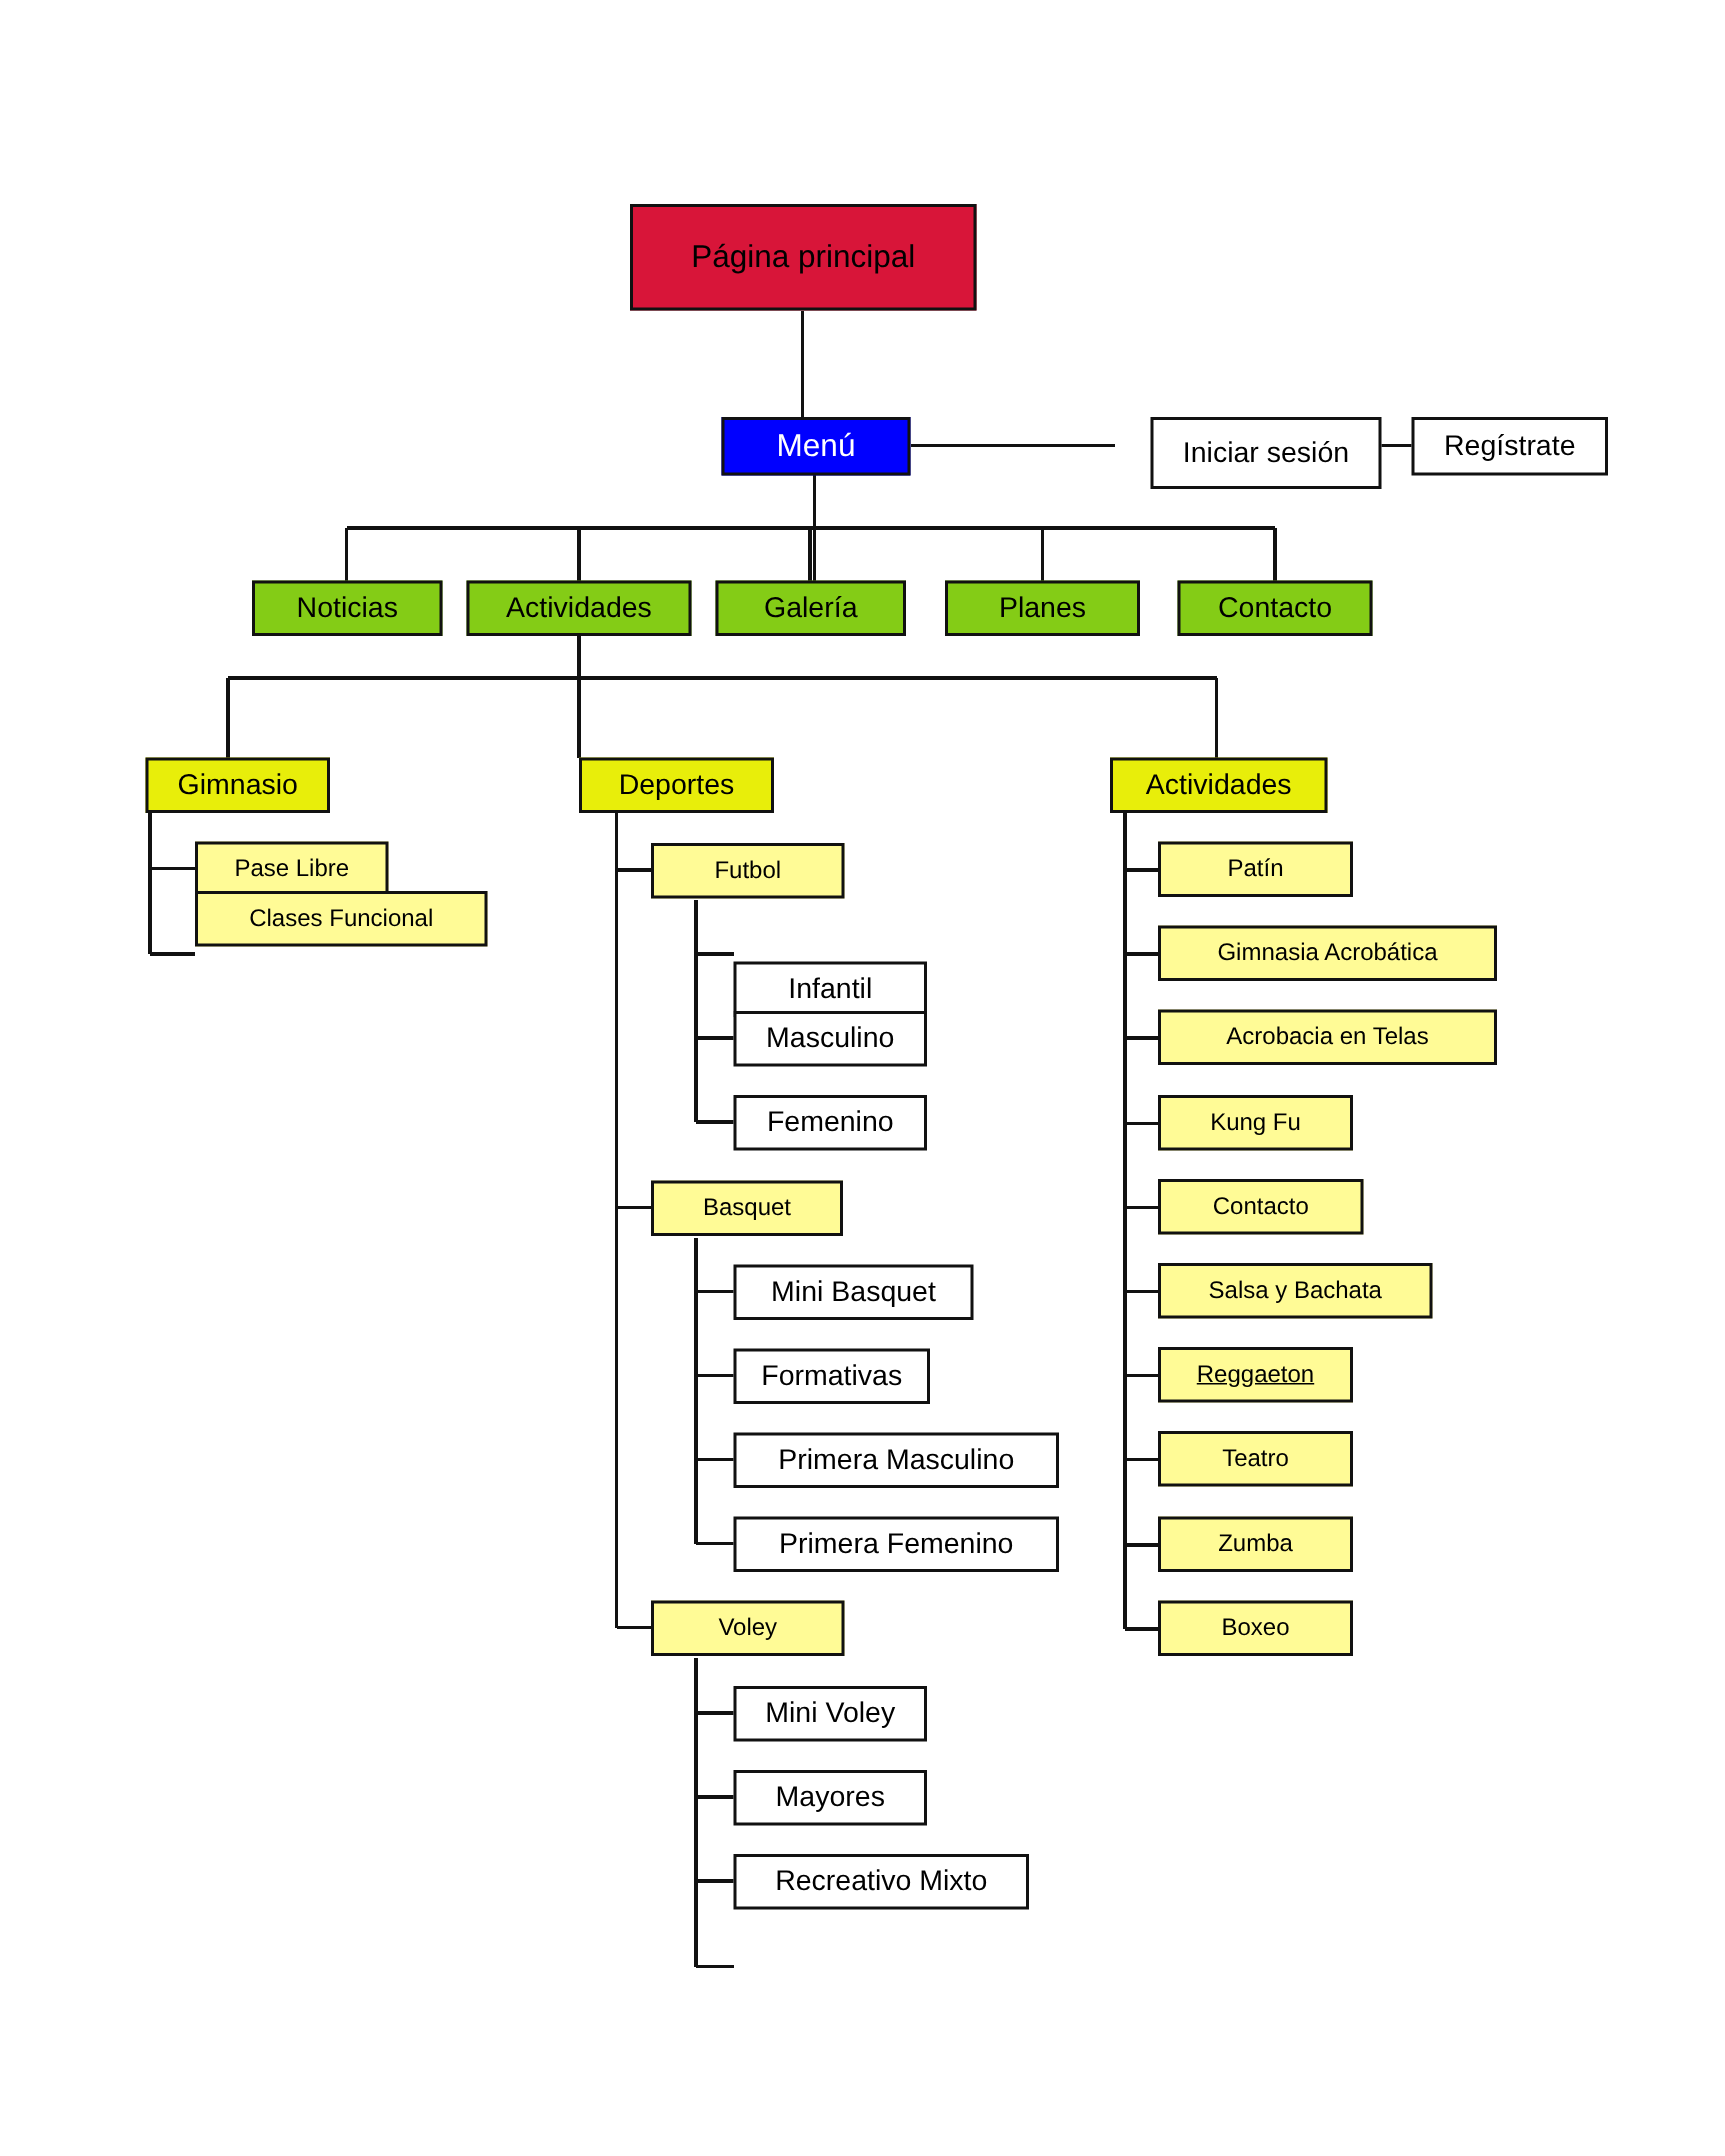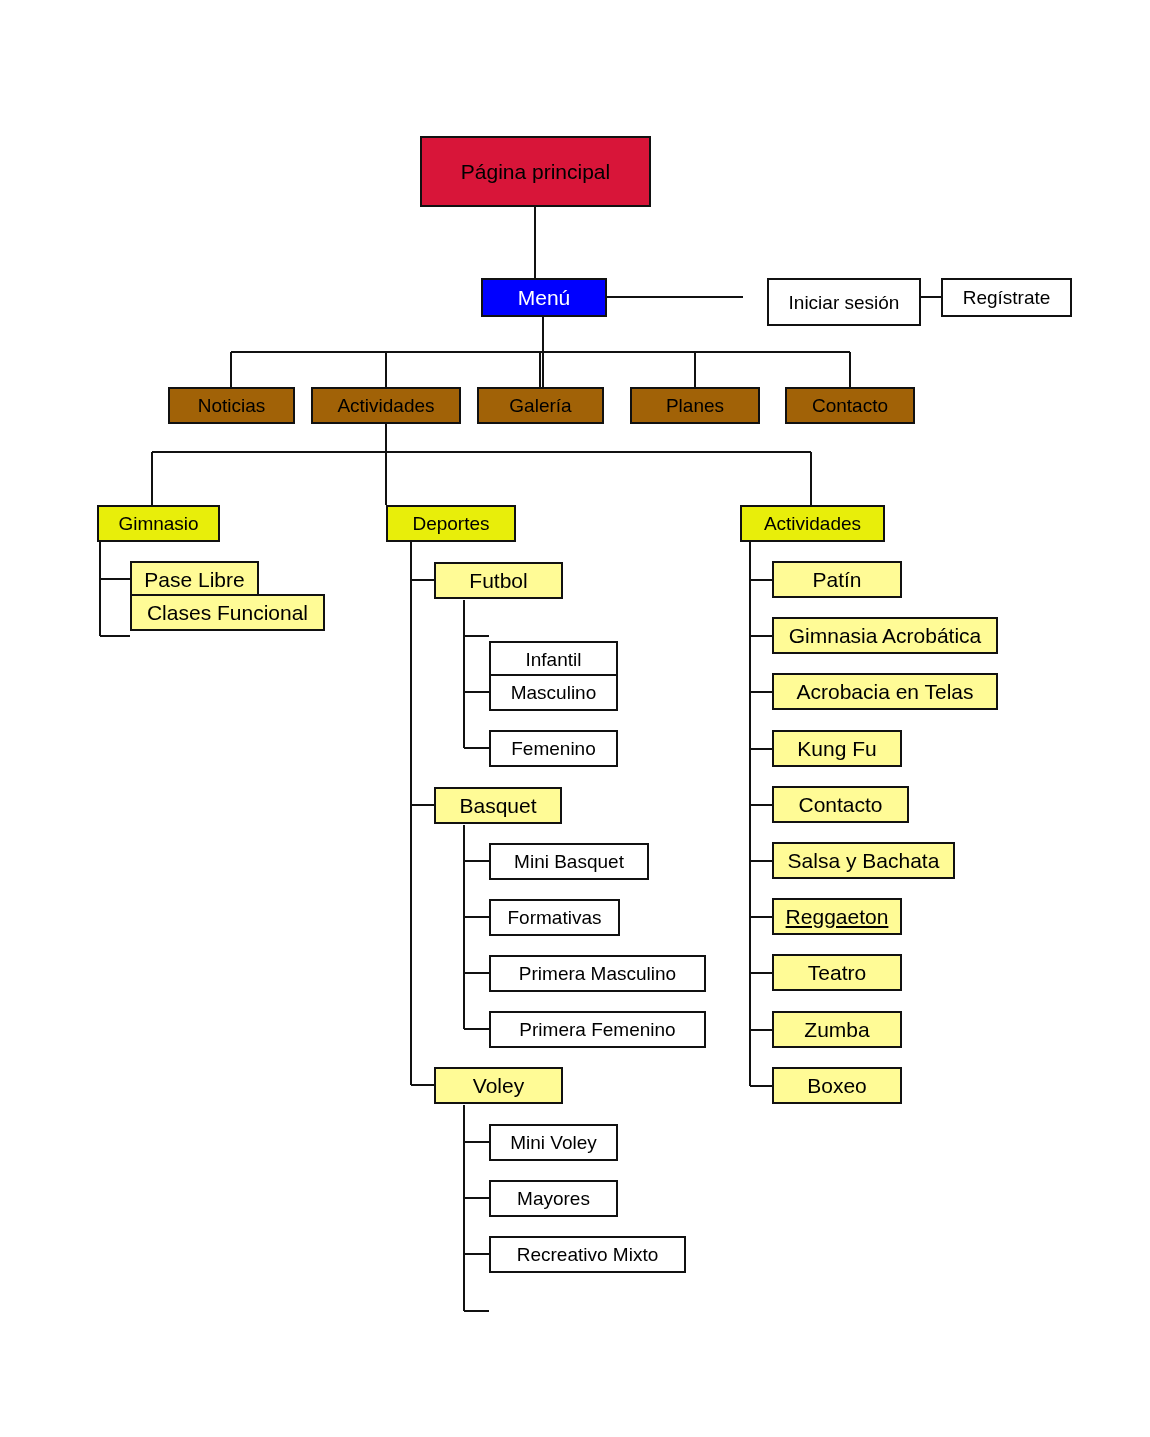--- a/index.html
+++ b/index.html
@@ -34,23 +34,23 @@
     color: #000000;
     line-height: 1;
     white-space: nowrap;
     z-index: 2;
   }
   .node span { display: block; }
 
   .n-root   { background: #D81539; color: #000000; font-size: 21px; }
   .n-menu   { background: #0000FF; color: #FFFFFF; font-size: 21px; }
   .n-plain  { background: #FFFFFF; font-size: 19px; }
-  .n-orange { background: #a16207; font-size: 19px; }
+  .n-orange { background: #84cc16; font-size: 19px; }
   .n-yellow { background: #E8EE0A; font-size: 19px; }
-  .n-pale   { background: #FFFB96; font-size: 21px; }
+  .n-pale   { background: #FFFB96; font-size: 16px; }
 </style>
 </head>
 <body>
 
 <div id="canvas">
 
   <svg id="wires" viewBox="0 0 1150 1437">
     <g stroke="#111111" stroke-width="2.5" fill="none" shape-rendering="crispEdges">
 
       <path d="M535,207 L535,278"></path>

